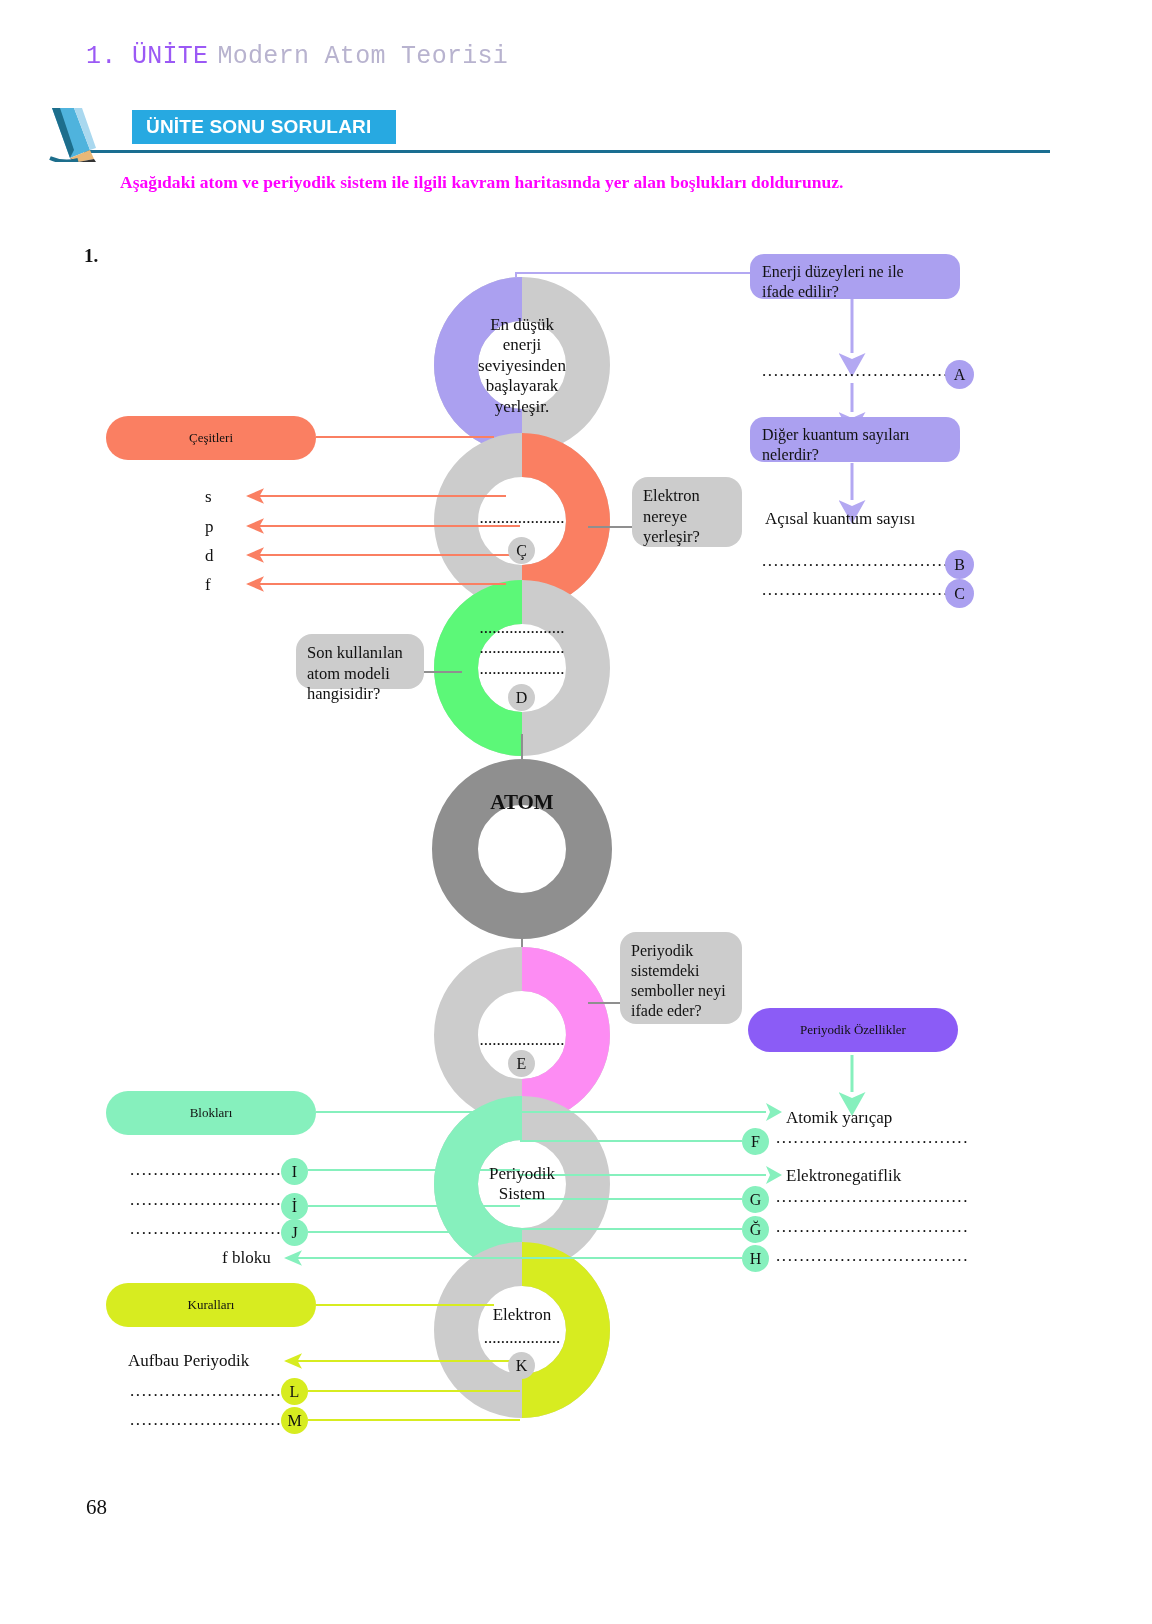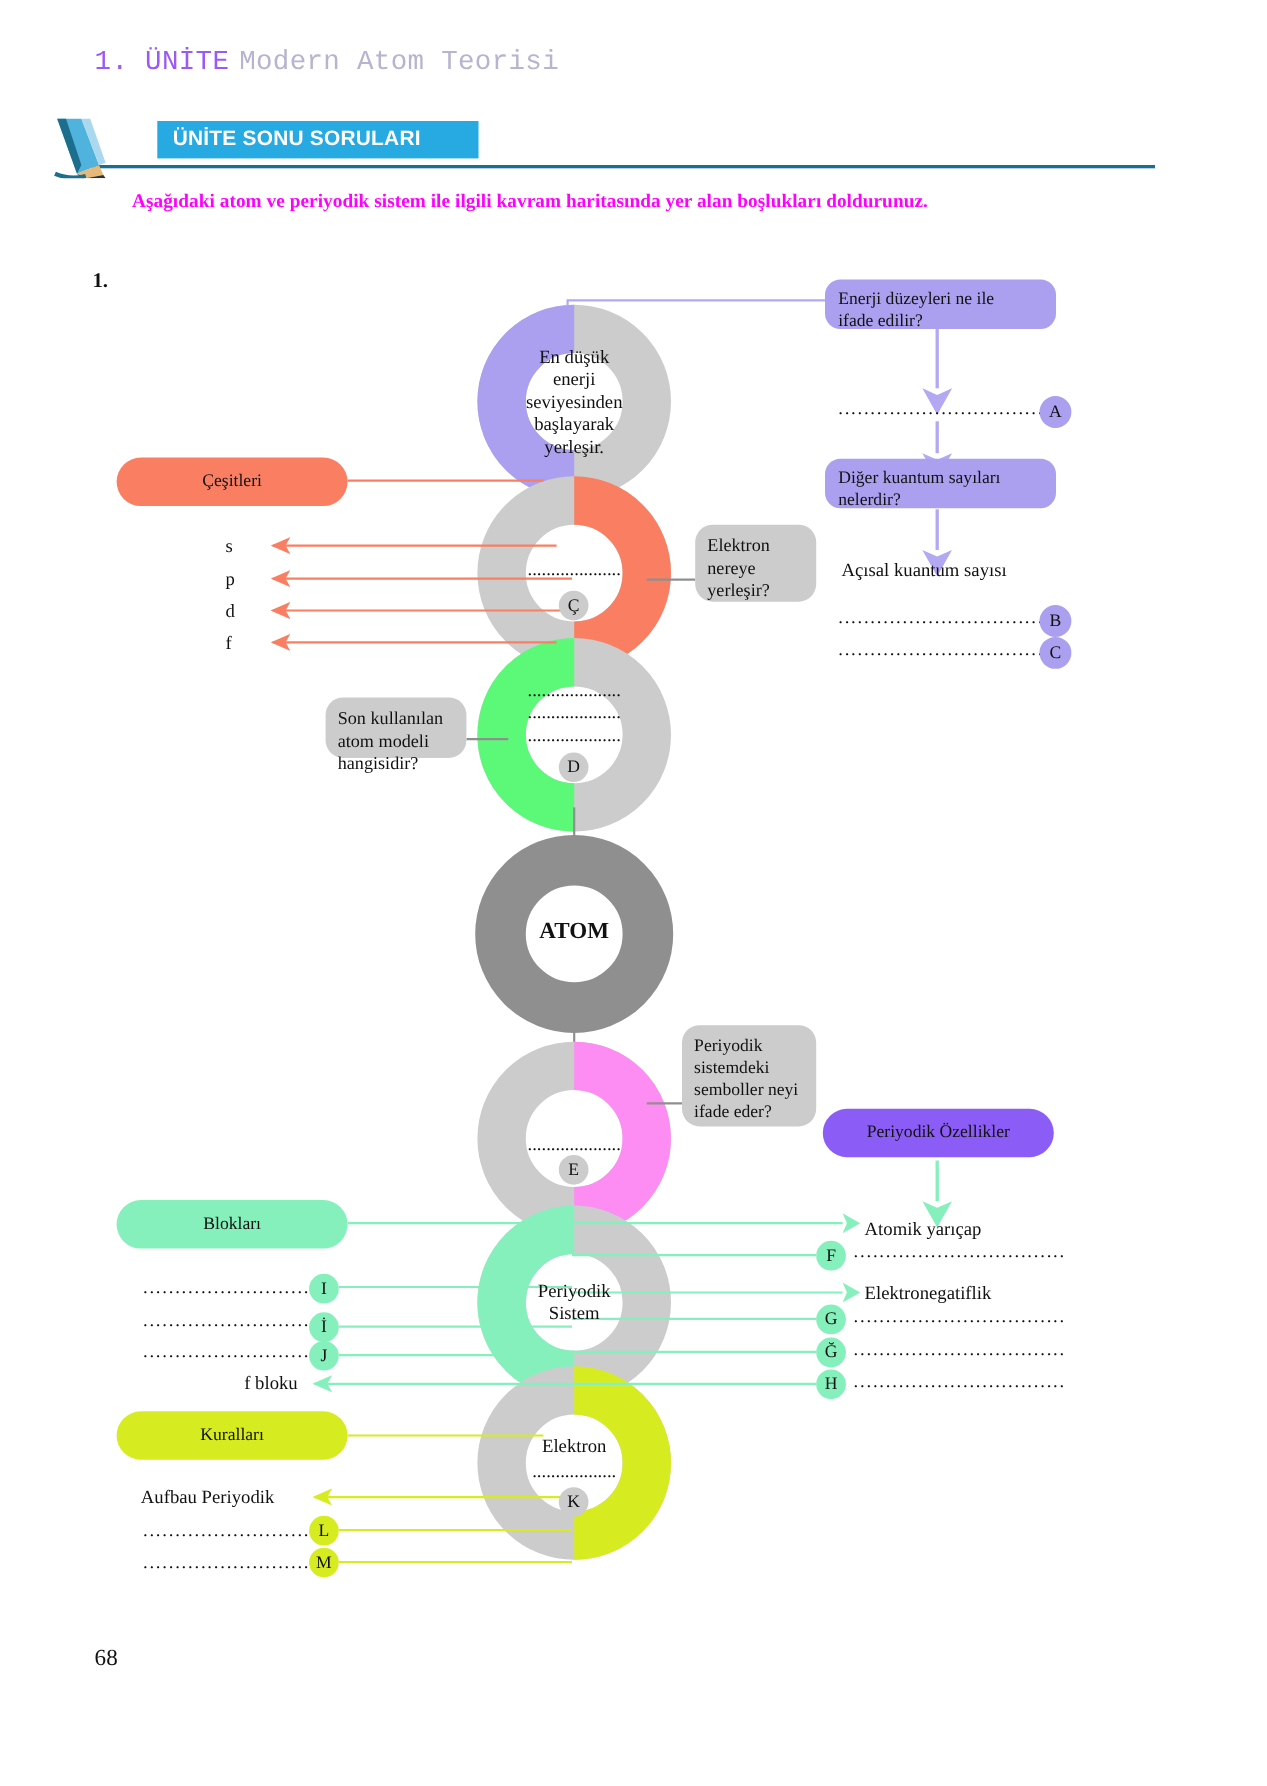--- a/index.html
+++ b/index.html
@@ -9,40 +9,40 @@
   }
   .page{position:absolute;left:0;top:0;width:1152px;height:1624px;}
 
   
   .unit-header{position:absolute;left:86px;top:42px;font-family:Liberation Mono, monospace;font-size:25px;letter-spacing:.3px;}
   .unit-header .u1{color:#9b59f5;}
   .unit-header .u2{color:#b8b3cf;margin-left:9px;}
 
   .banner-wrap{position:absolute;left:44px;top:110px;width:1010px;height:48px;}
   .banner-rule{position:absolute;left:40px;top:40px;width:966px;height:3px;background:#1a6e91;}
-  .banner-box{position:absolute;left:99px;top:0px;width:292px;height:34px;background:#27a9e1;}
+  .banner-box{position:absolute;left:88px;top:0px;width:264px;height:34px;background:#27a9e1;}
   .banner-box .btxt{position:absolute;left:14px;top:6px;color:#fff;font-family:"Liberation Sans",sans-serif;
      font-weight:bold;font-size:19px;letter-spacing:.2px;white-space:nowrap;}
 
   .pencil{position:absolute;left:0px;top:-4px;width:76px;height:56px;}
 
   .instruction{position:absolute;left:120px;top:172px;width:880px;color:#ff00ff;
      font-weight:bold;font-size:17.5px;letter-spacing:.05px;}
 
   .qnum{position:absolute;left:84px;top:245px;font-size:19px;font-weight:bold;color:#111;}
 
   .pageno{position:absolute;left:86px;top:1495px;font-size:21px;color:#111;}
 
   
   .diagram{position:absolute;left:0;top:0;width:1152px;height:1624px;}
   .svgroot{position:absolute;left:0;top:0;}
 
   
   .pill{position:absolute;border-radius:999px;display:flex;align-items:center;justify-content:center;
-        font-size:16px;color:#111;text-align:right;}
+        font-size:13px;color:#111;text-align:right;}
   .rbox{position:absolute;border-radius:14px;display:flex;align-items:flex-start;
         font-size:16px;color:#111;padding:8px 12px;box-sizing:border-box;line-height:1.22;}
   .gbox{position:absolute;border-radius:16px;background:#cccccc;font-size:16.5px;color:#111;
         padding:9px 11px;box-sizing:border-box;line-height:1.25;}
 
   .badge{position:absolute;border-radius:50%;display:flex;align-items:center;justify-content:center;
          font-size:16px;color:#111;}
 
   .ctext{position:absolute;text-align:center;font-size:17px;color:#111;line-height:1.2;}
   .ltext{position:absolute;font-size:17px;color:#111;line-height:1.2;}
@@ -188,21 +188,21 @@
   <div class="ctext" style="left:452px;top:508px;width:140px;">....................</div>
   <div class="badge" style="left:508px;top:537px;width:27px;height:27px;background:#cccccc;">Ç</div>
 
   <div class="ctext" style="left:452px;top:618px;width:140px;">
     <div>....................</div>
     <div>....................</div>
     <div>....................</div>
   </div>
   <div class="badge" style="left:508px;top:684px;width:27px;height:27px;background:#cccccc;">D</div>
 
-  <div class="ctext" style="left:452px;top:834px;width:140px;font-size:21px;font-weight:bold;">ATOM</div>
+  <div class="ctext" style="left:452px;top:790px;width:140px;font-size:21px;font-weight:bold;">ATOM</div>
 
   <div class="ctext" style="left:452px;top:1030px;width:140px;">....................</div>
   <div class="badge" style="left:508px;top:1050px;width:27px;height:27px;background:#cccccc;">E</div>
 
   <div class="ctext" style="left:452px;top:1164px;width:140px;">
     <div>Periyodik</div>
     <div>Sistem</div>
   </div>
 
   <div class="ctext" style="left:452px;top:1305px;width:140px;">Elektron</div>

